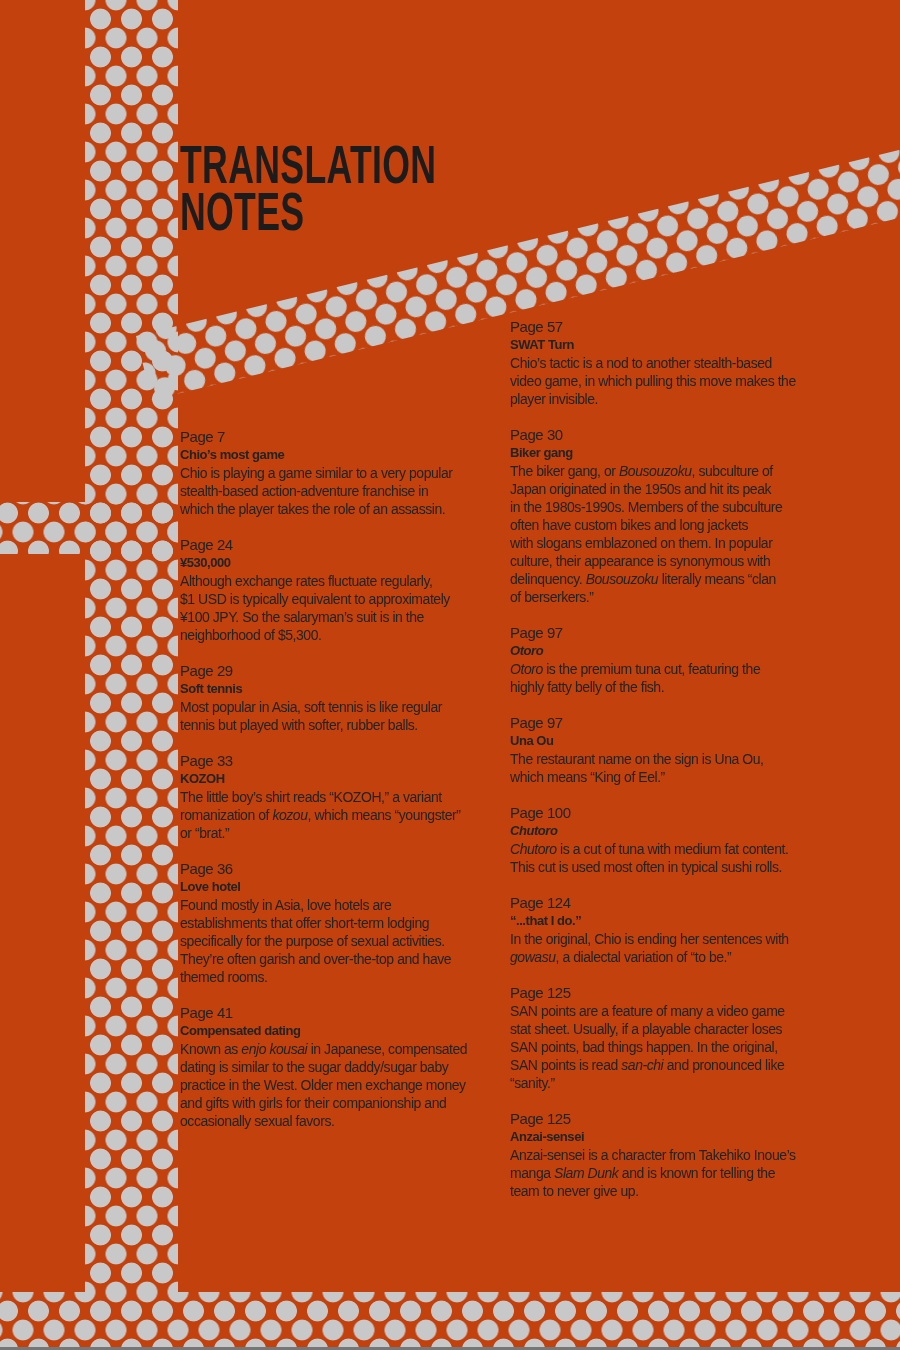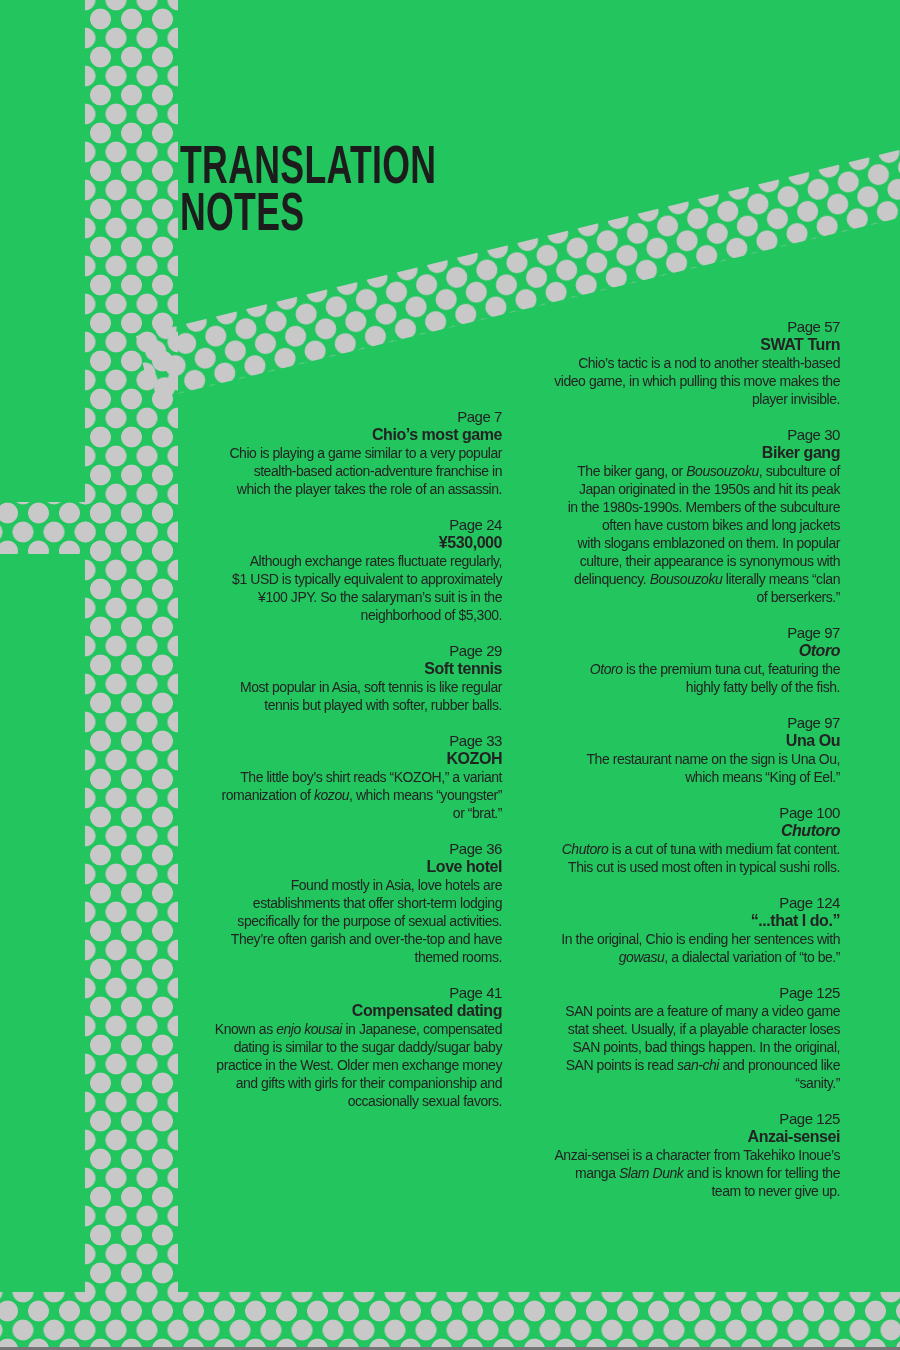--- a/index.html
+++ b/index.html
@@ -1,17 +1,17 @@
 <!DOCTYPE html>
 <html style="--dot: #c8c8c8; --edge: #767676;"><head>
 <meta charset="utf-8">
 <style>
   html,body{margin:0;padding:0;background:#ffffff;}
   .page{
-    position:relative;width:900px;height:1350px;overflow:hidden;background:#22c55e;
+    position:relative;width:900px;height:1350px;overflow:hidden;background:#c2410c;
     font-family:"Liberation Sans", sans-serif;color:#232323;
   }
   
   .halftone{
     position:absolute;
     background-image:
       radial-gradient(circle, var(--dot,#c8c8c8) 10px, transparent 10.8px),
       radial-gradient(circle, var(--dot,#c8c8c8) 10px, transparent 10.8px);
     background-size:31px 38px, 31px 38px;
   }
@@ -37,26 +37,26 @@
     background:var(--edge,#767676);
   }
   
   .title{
     position:absolute; left:180px; top:141px; margin:0;
     font-size:54px; font-weight:700; line-height:47px; letter-spacing:0.5px;
     color:#1c1c1c; white-space:pre-line;
     transform:scale(0.66,1); transform-origin:0 0;
   }
   
-  .col{position:absolute; white-space:nowrap;text-align:right;}
-  .col-left{left:180px; top:408px; width:322px;}
+  .col{position:absolute; white-space:nowrap;}
+  .col-left{left:180px; top:428px; width:322px;}
   .col-right{left:510px; top:318px; width:330px;}
   .entry{margin:0 0 18px 0;}
   .entry .page-ref{font-size:15px; line-height:18px; letter-spacing:-0.45px;}
-  .entry .subject{font-size:16px; line-height:18px; font-weight:700; letter-spacing:-0.45px;}
+  .entry .subject{font-size:13px; line-height:18px; font-weight:700; letter-spacing:-0.45px;}
   .entry .body{font-size:14px; line-height:18px; letter-spacing:-0.45px;}
 </style>
 </head>
 <body>
 
 <div class="page">
 
   <div class="halftone strip-left"></div>
   <div class="halftone cross-band"></div>
   <div class="halftone diagonal-band"></div>

